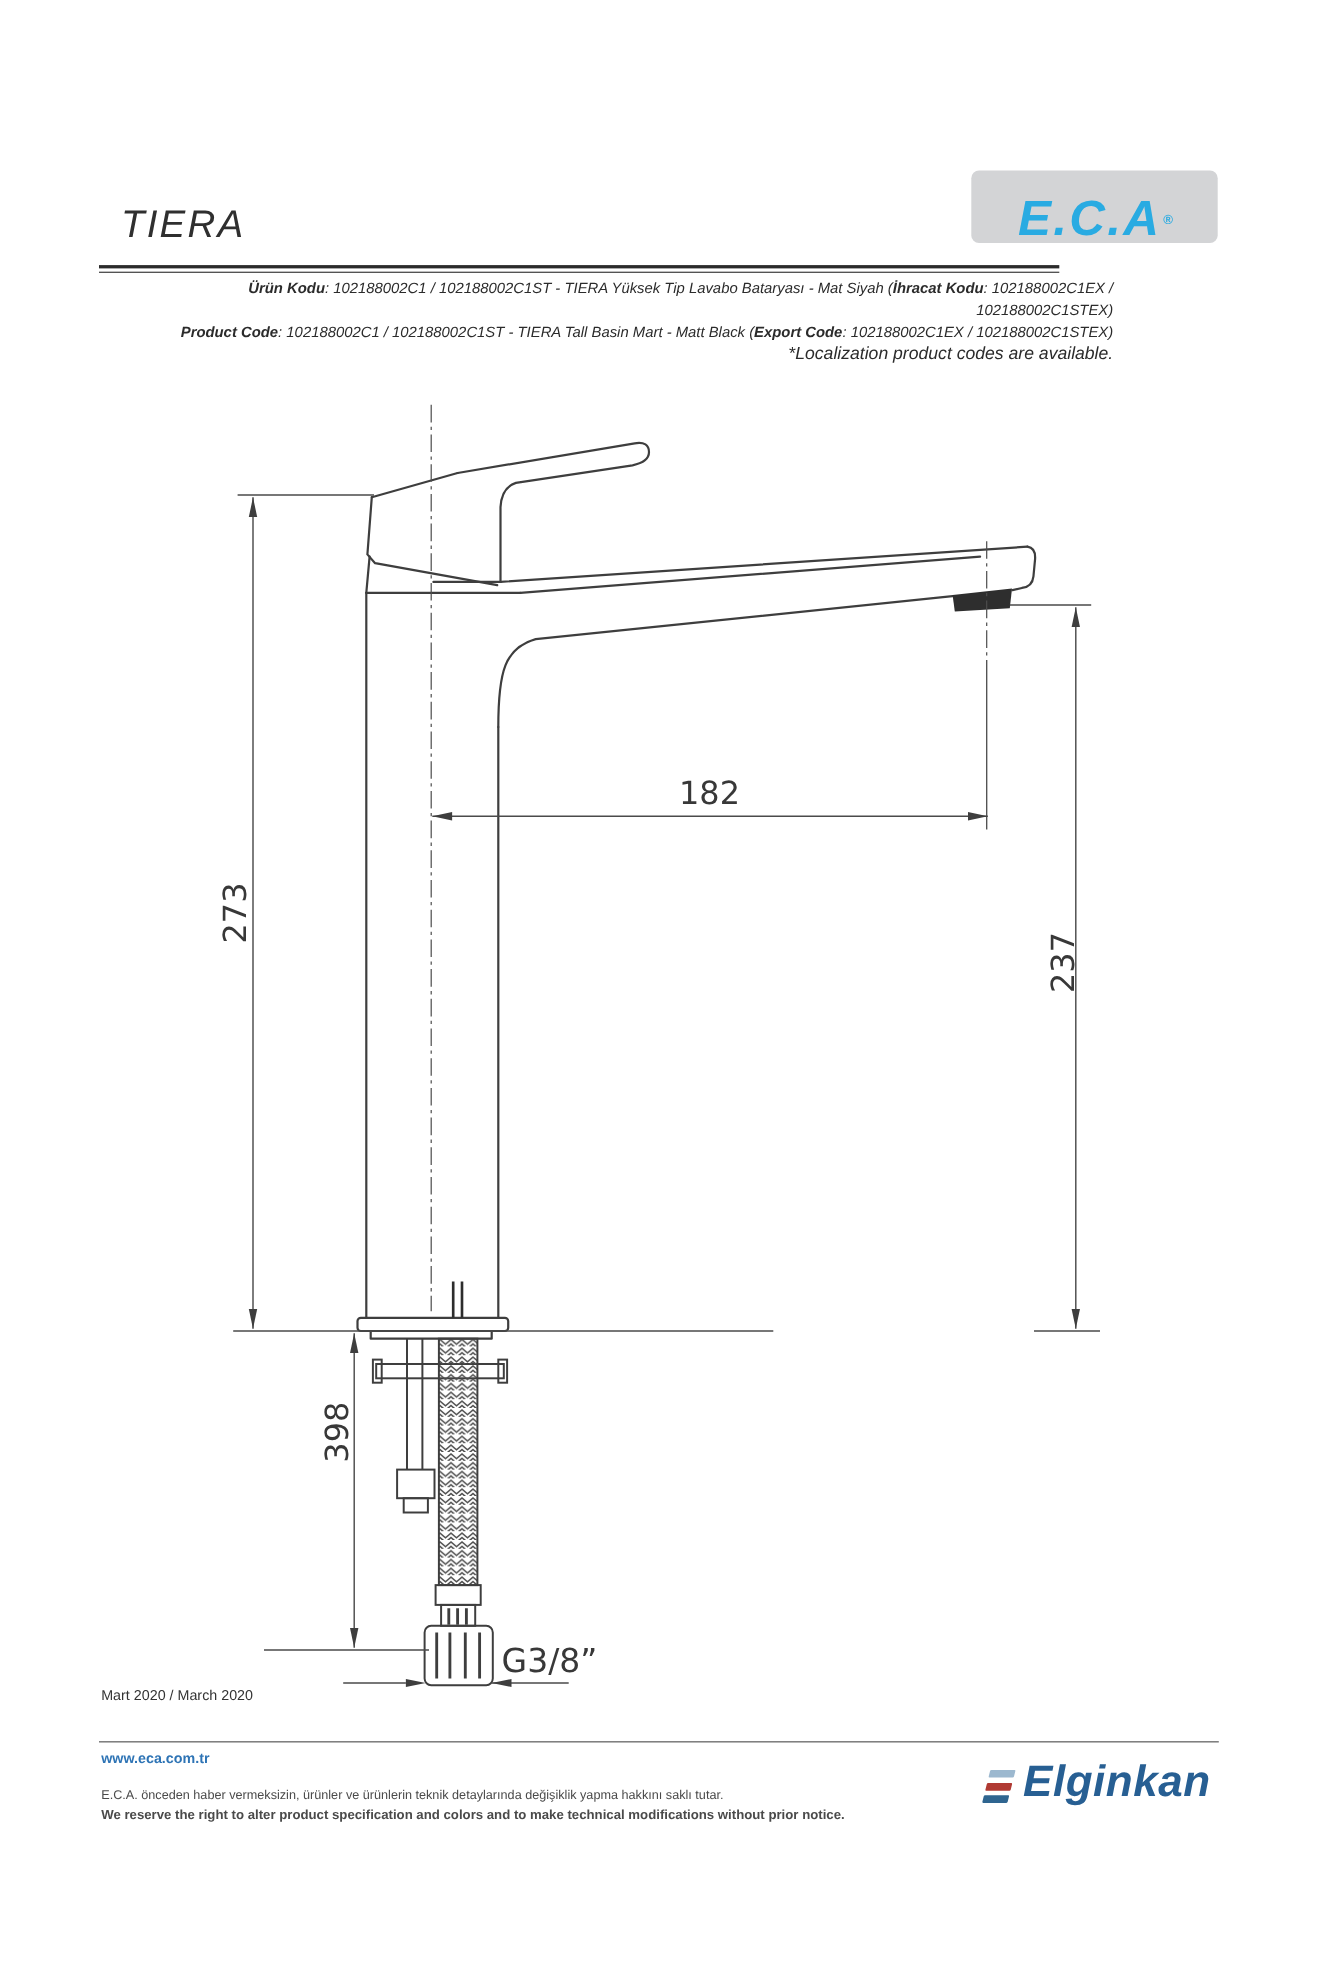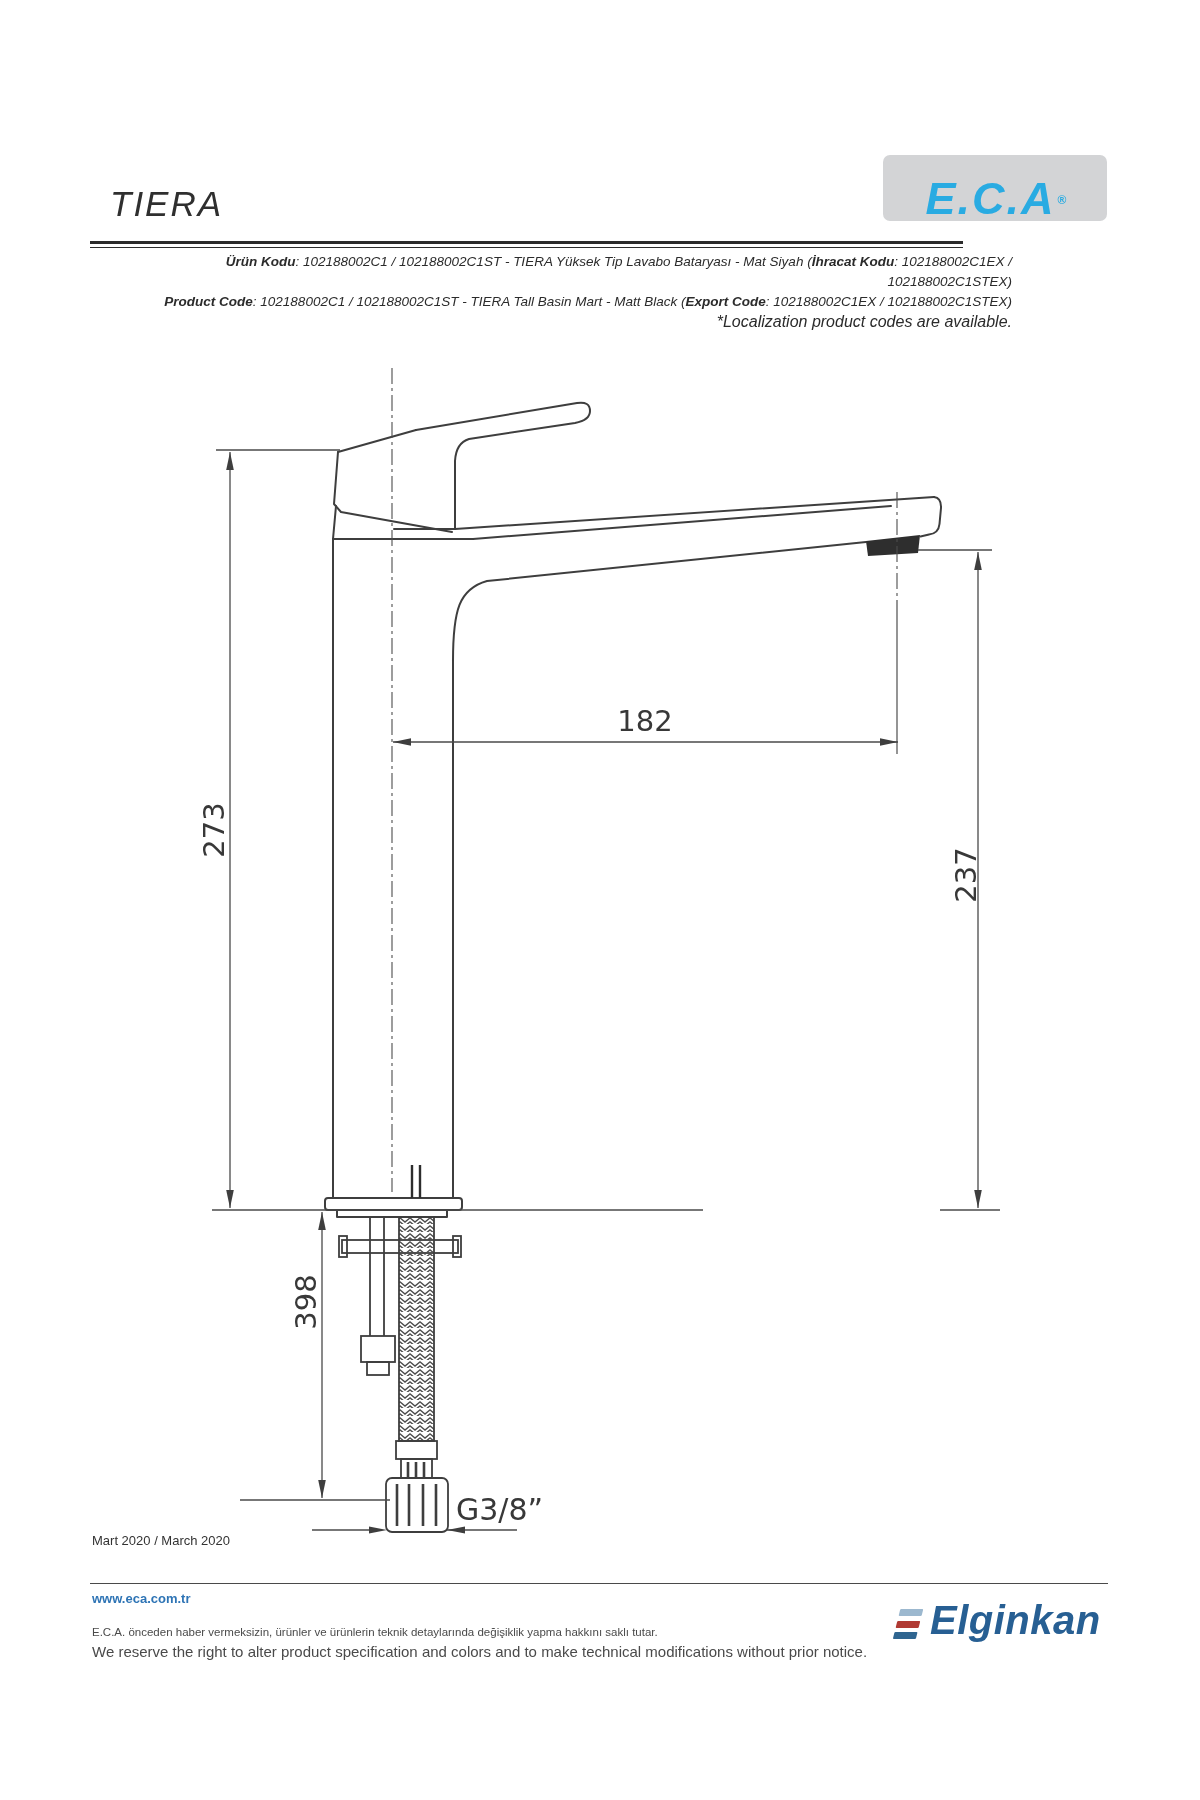--- a/index.html
+++ b/index.html
@@ -34,21 +34,21 @@
   .product-info .lbl{display:inline-block;min-width:94px;font-weight:bold;}
   .product-info .b{font-weight:bold;}
   .product-info .note{font-size:16px;}
   
   .drawing{position:absolute;left:0;top:0;width:1200px;height:1800px;}
   
   .footer-rule{position:absolute;left:90px;top:1583px;width:1018px;border-top:1.5px solid #4a4a4a;}
   .f-date{position:absolute;left:92px;top:1533px;font-size:13px;color:#333;}
   .f-web{position:absolute;left:92px;top:1591px;font-size:13px;font-weight:bold;color:#2e74b5;text-decoration:none;}
   .f-tr{position:absolute;left:92px;top:1626px;font-size:11.5px;color:#4a4a4a;}
-  .f-en{position:absolute;left:92px;top:1643px;font-size:15px;color:#4a4a4a;}
+  .f-en{position:absolute;left:92px;top:1643px;font-size:12px;color:#4a4a4a;font-weight:bold;}
   .elginkan{position:absolute;left:896px;top:1596px;display:flex;align-items:flex-start;}
   .elg-bars{display:flex;flex-direction:column;margin-top:13px;margin-right:11px;transform:skewX(-14deg);}
   .elg-bars span{width:23px;height:7px;border-radius:1px;margin-bottom:4.5px;}
   .bar-light{background:#9cb8cf;}
   .bar-red{background:#b03a33;}
   .bar-blue{background:#2f6590;}
   .elg-text{font-size:40px;font-weight:bold;font-style:italic;color:#275f93;letter-spacing:0.5px;line-height:1.2;}
 </style>
 </head>
 <body>

